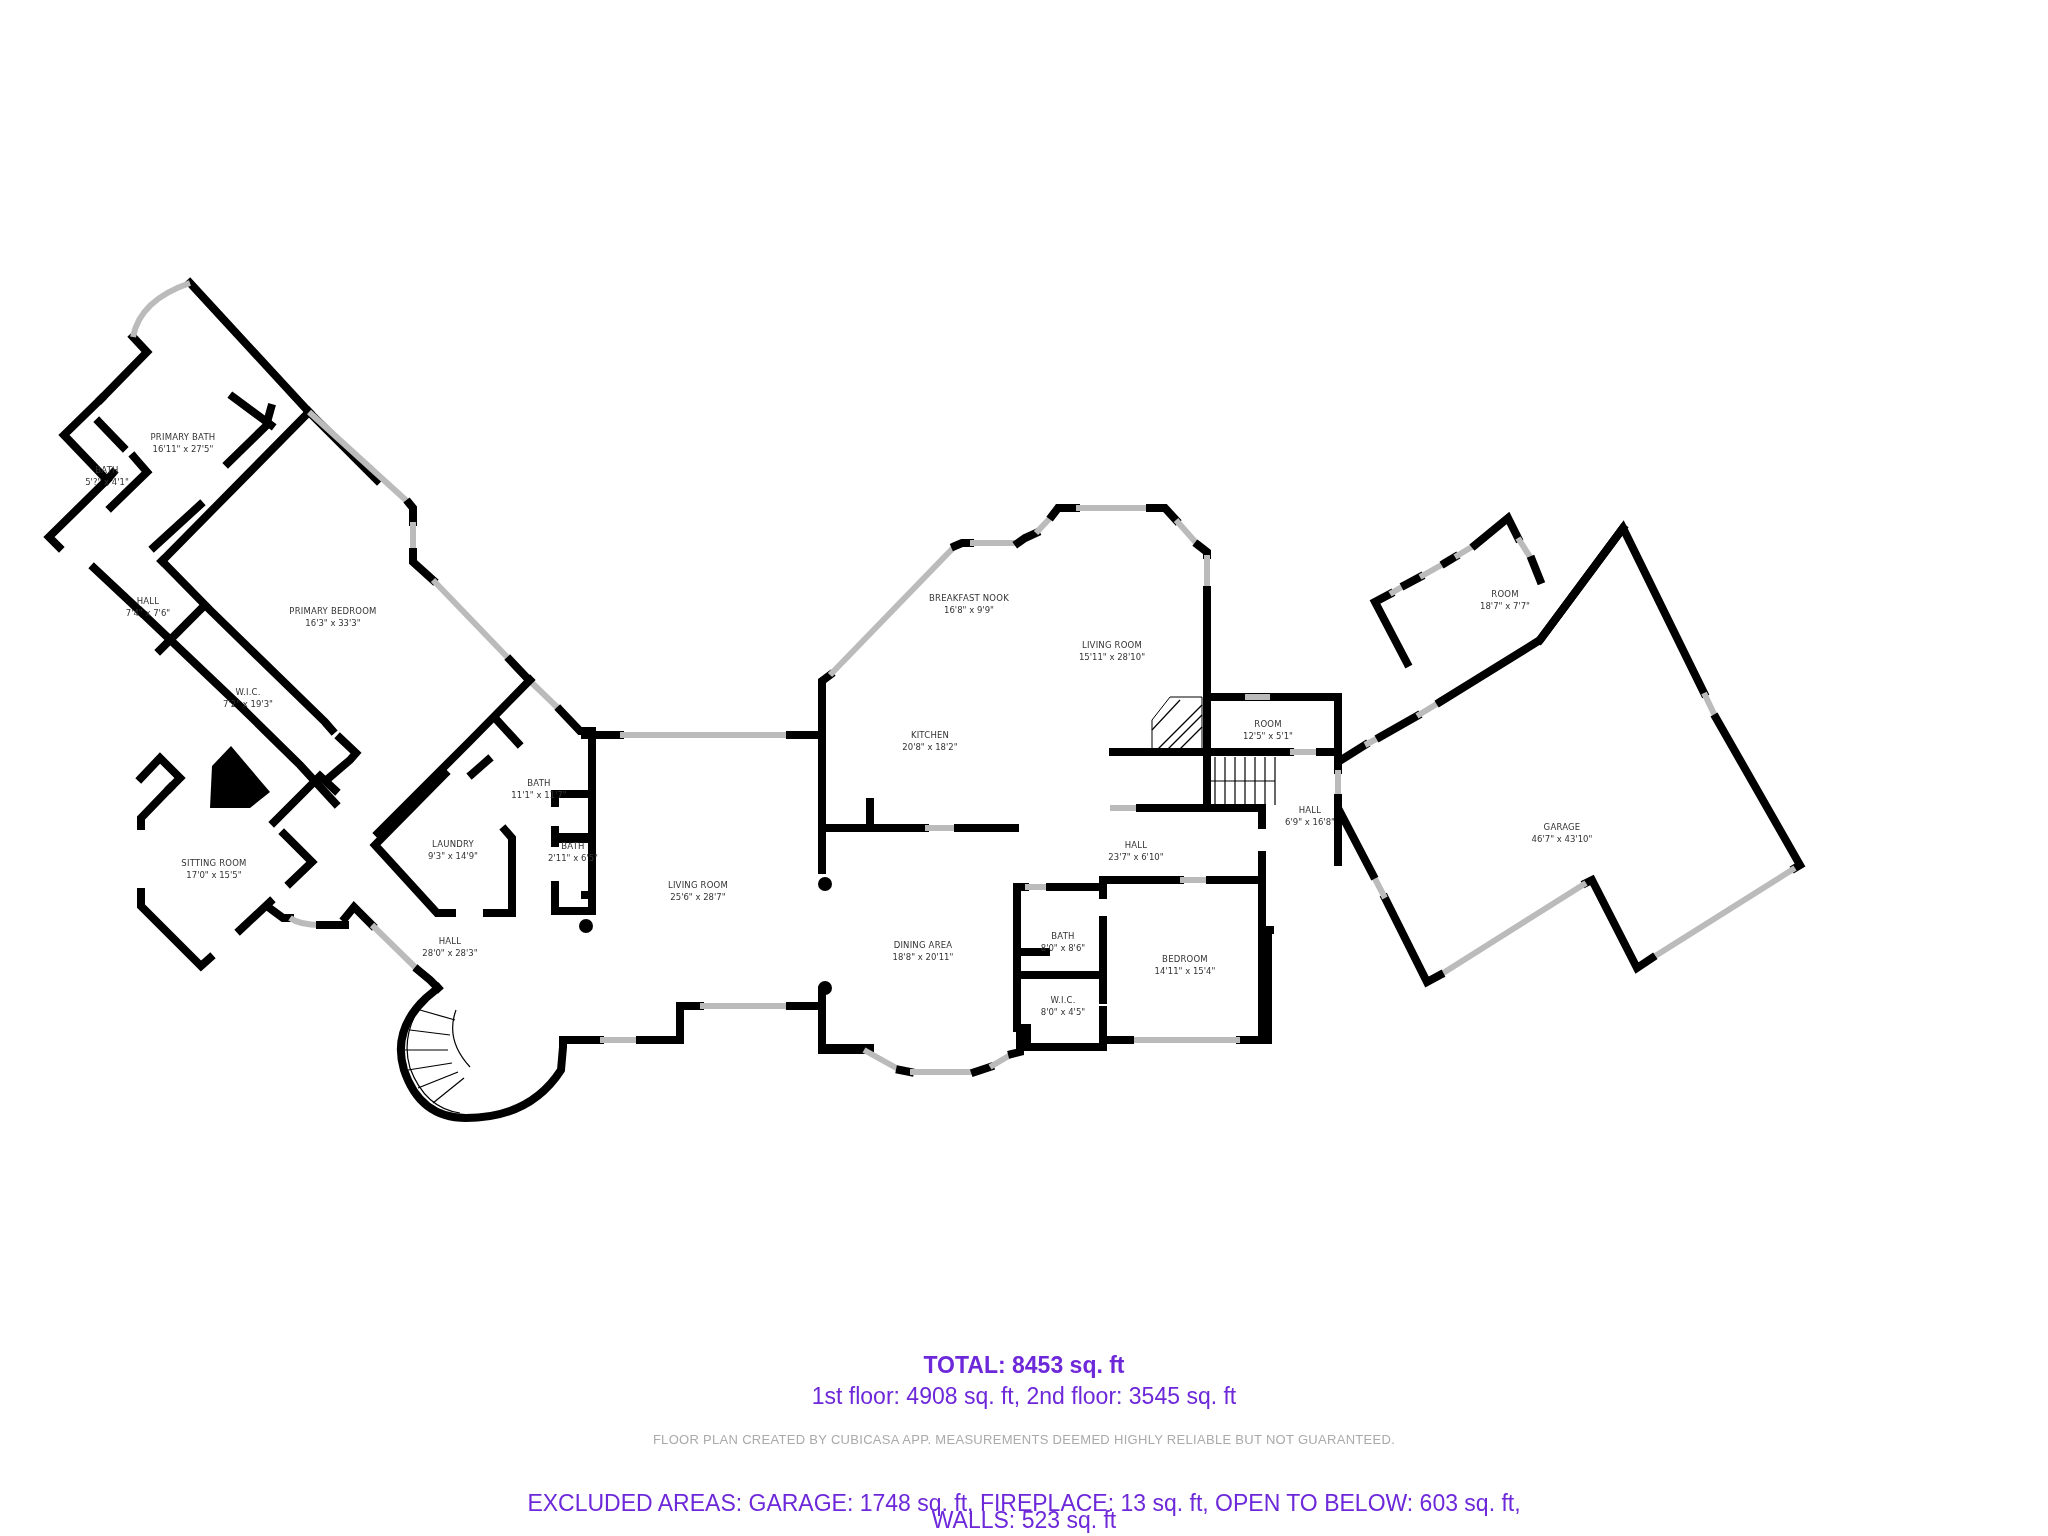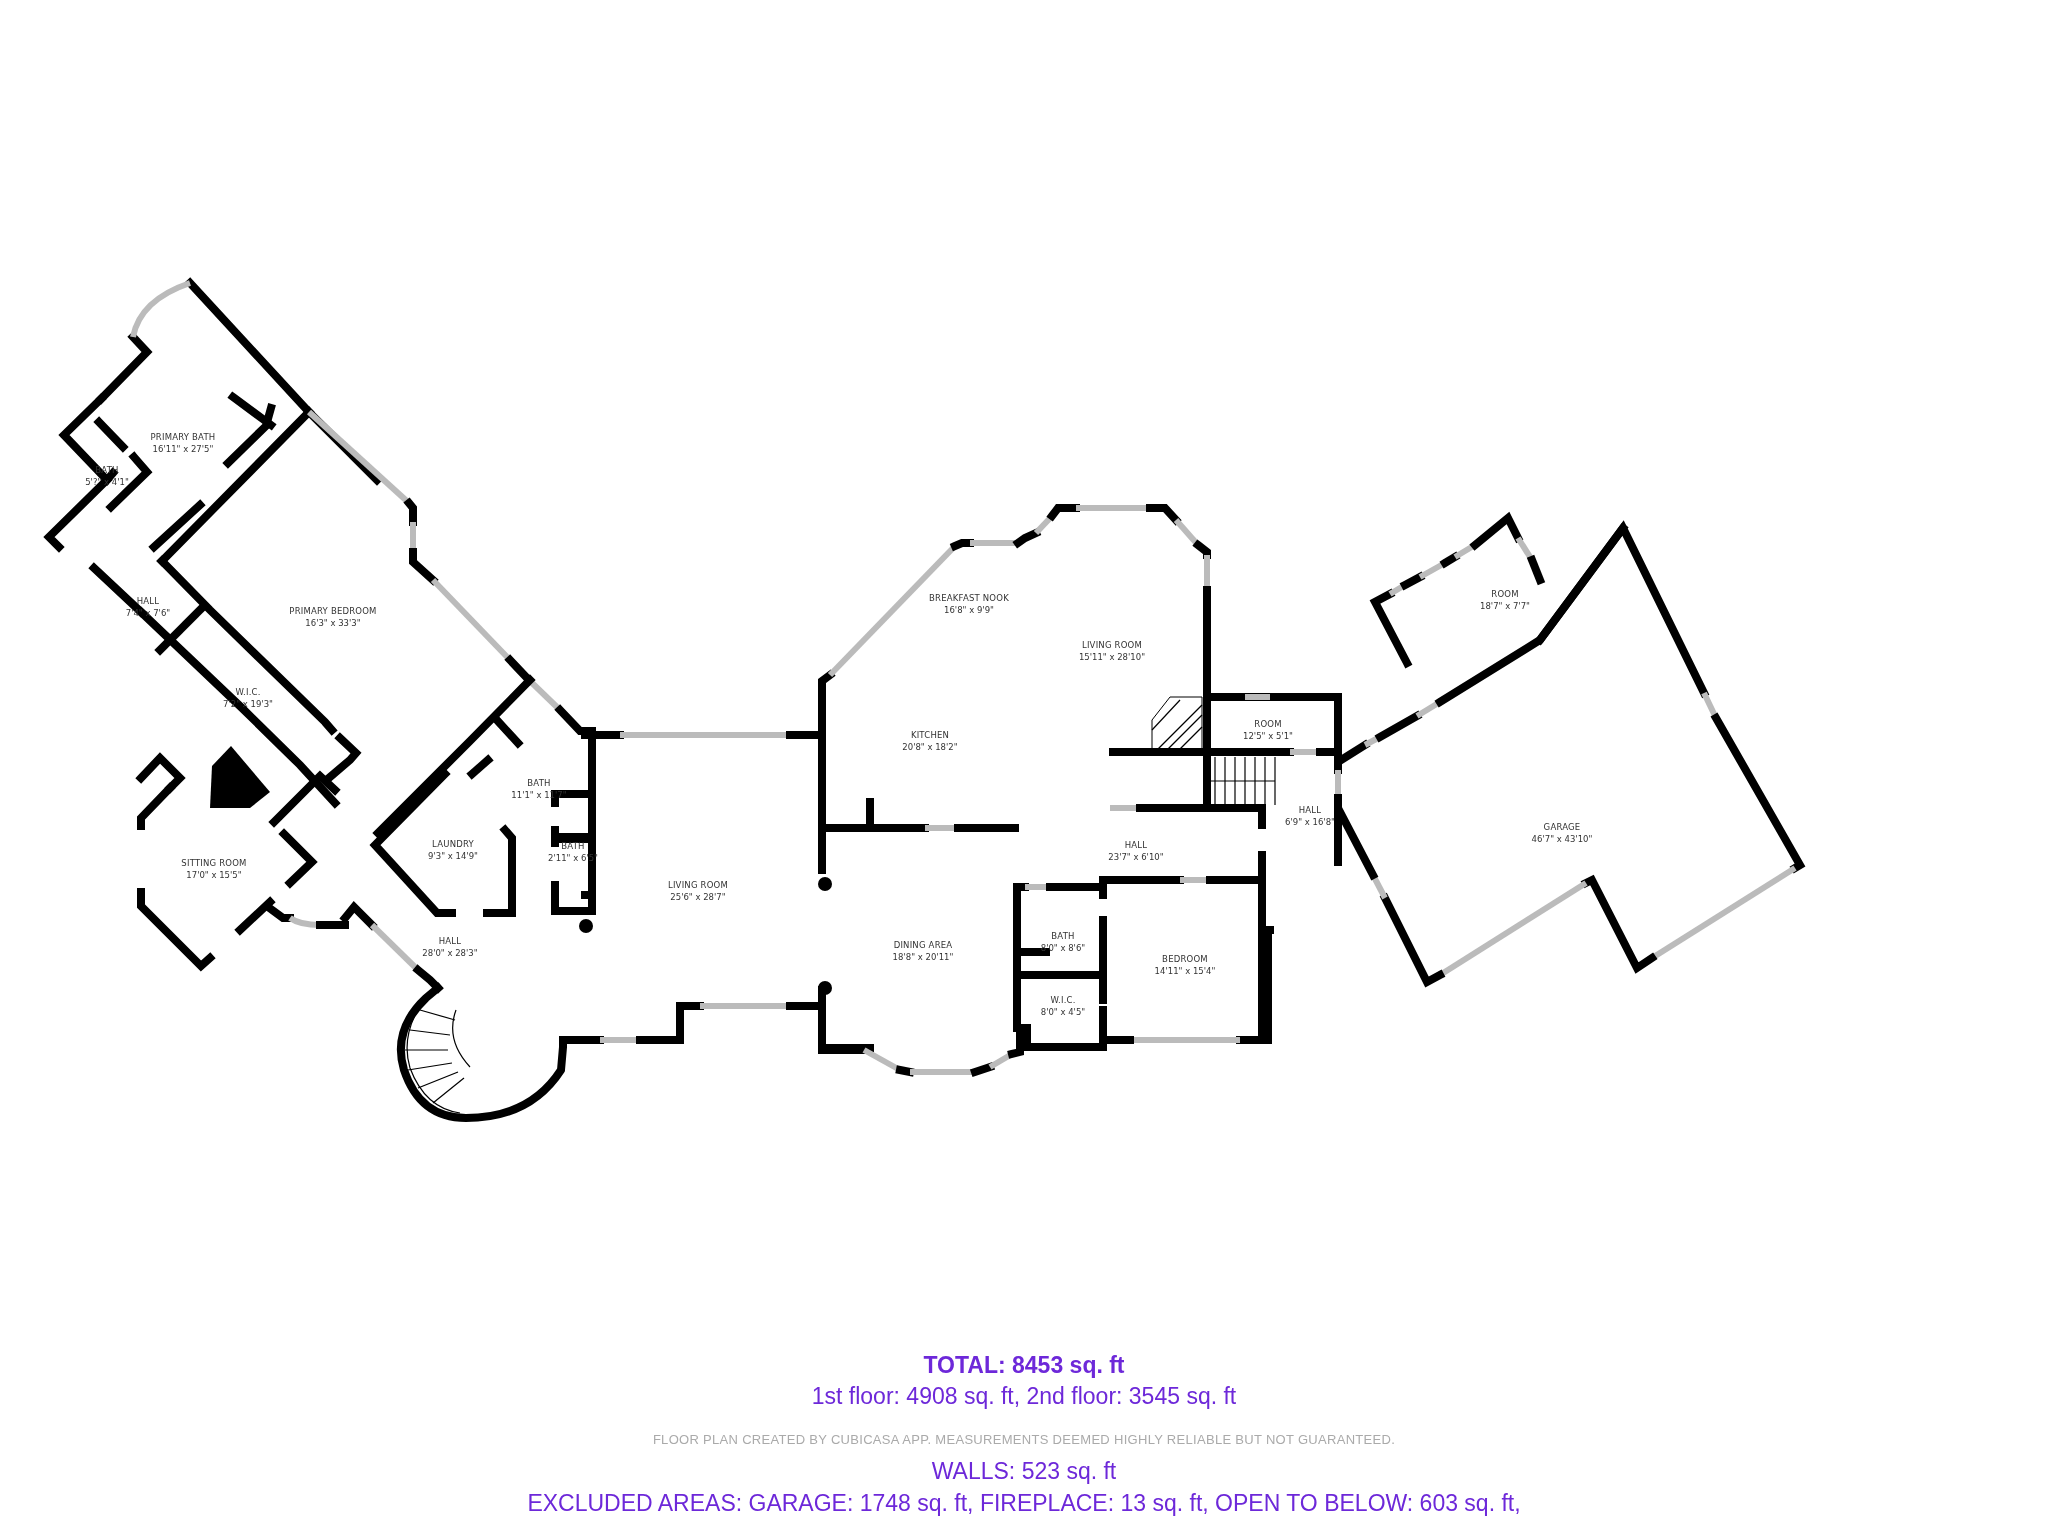--- a/index.html
+++ b/index.html
@@ -8,21 +8,21 @@
   .wall { fill: none; stroke: #000; stroke-width: 8; stroke-linejoin: miter; stroke-linecap: square; }
   .thin { fill: none; stroke: #000; stroke-width: 1.2; }
   .win { stroke: #bbb; stroke-width: 6; fill: none; }
   .room-label { font-family: "DejaVu Sans", sans-serif; font-size: 8.5px; fill: #333; text-anchor: middle; letter-spacing: 0.2px; }
   .room-dim { font-family: "DejaVu Sans", sans-serif; font-size: 8.5px; fill: #333; text-anchor: middle; }
   .summary { position: absolute; left: 0; width: 2048px; text-align: center; color: #6d28d9; font-family: "Liberation Sans", sans-serif; }
   .total { top: 1352px; font-size: 23px; font-weight: bold; }
   .line { font-size: 23px; }
   .l1 { top: 1383px; text-align: center; }
   .l2 { top: 1490px; }
-  .l3 { top: 1458px; }
+  .l3 { top: 1507px; }
   .credit { top: 1426px; font-size: 13px; color: #aaa; letter-spacing: 0.3px; margin-top: 6px; }
 </style>
 </head>
 <body>
 
 <svg id="plan" viewBox="0 0 2048 1536" xmlns="http://www.w3.org/2000/svg">
 
   <g>
 
     <polyline class="wall" points="190,283 309,412"></polyline>

